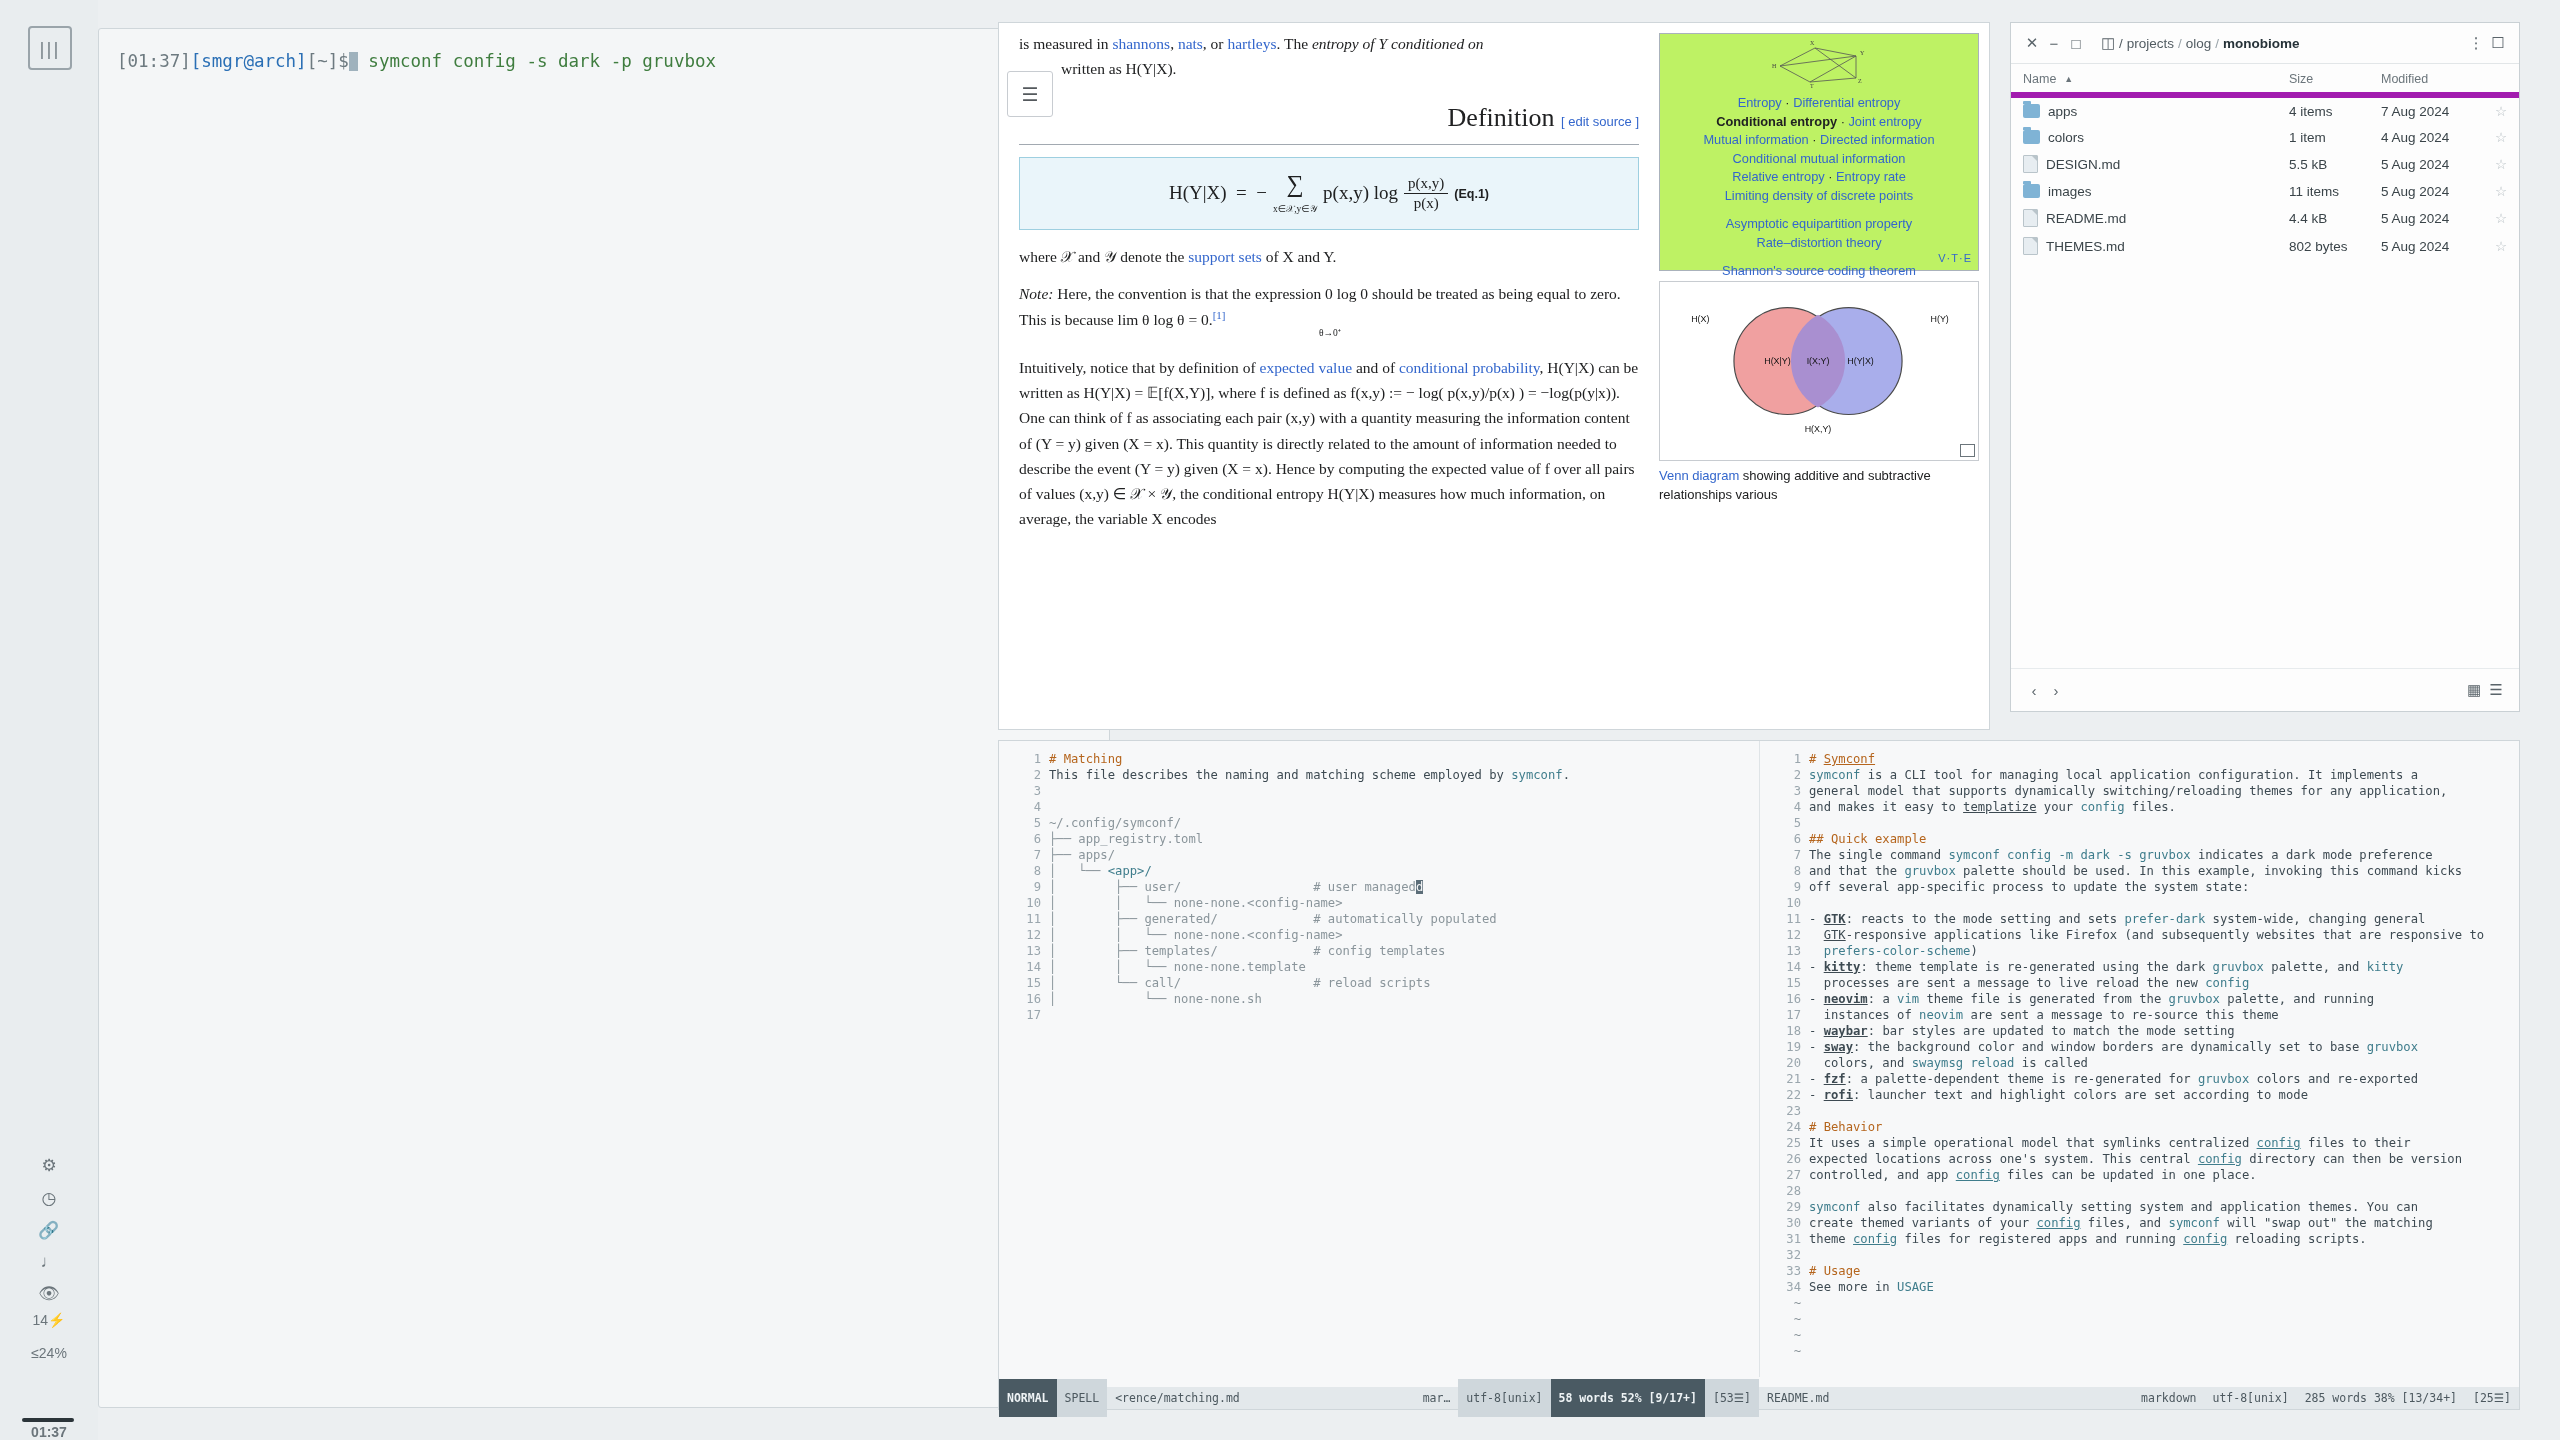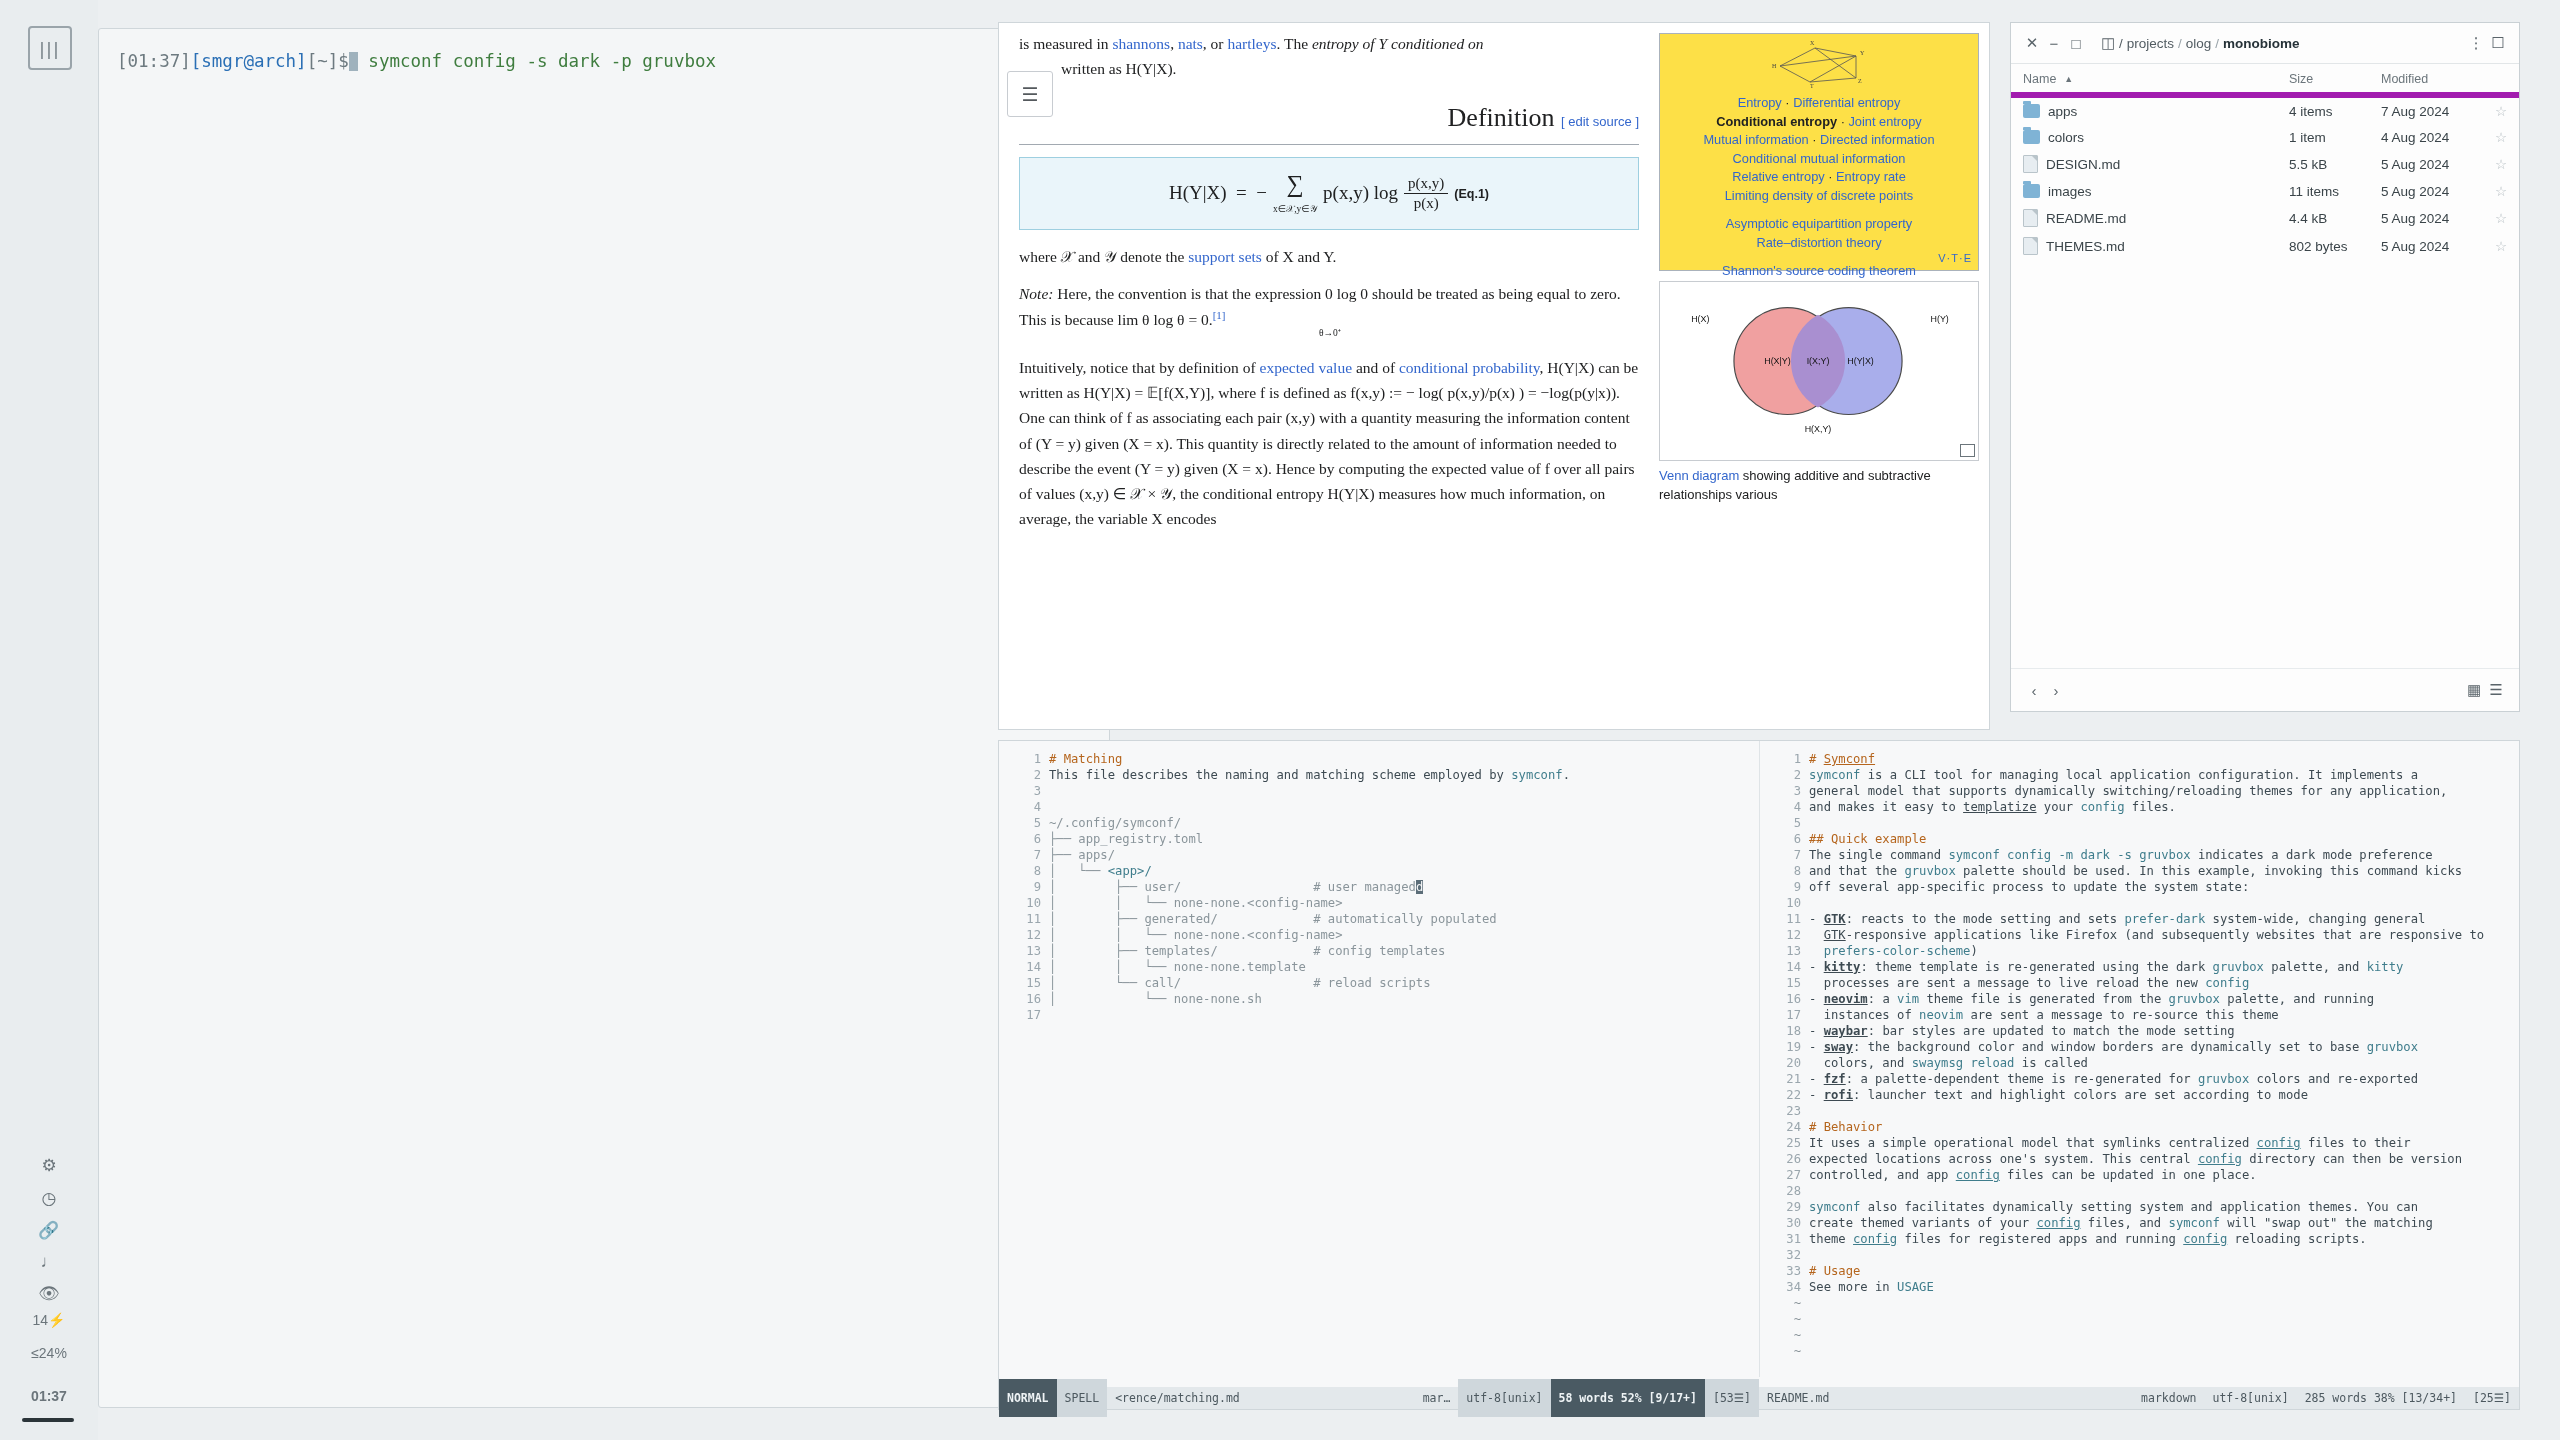--- a/index.html
+++ b/index.html
@@ -25,21 +25,21 @@
   #wiki-col{position:absolute;left:20px;top:0;width:620px;height:706px;color:#202122;font-size:15.5px;line-height:1.62;font-family:"Liberation Serif",serif;}
   #wiki-col a,.wlink{color:#3366cc;text-decoration:none;}
   .hamb{position:absolute;left:8px;top:48px;width:44px;height:44px;border:1px solid #c8ccd1;border-radius:3px;background:#fff;display:flex;align-items:center;justify-content:center;}
   .hamb span{font-size:19px;color:#54595d;}
   .sec-h{font-family:"Liberation Serif",serif;font-size:26px;font-weight:normal;border-bottom:1px solid #a2a9b1;padding-bottom:5px;margin:16px 0 12px 0;text-align:right;}
   .edit-src{font-size:13px;color:#3366cc;font-family:"Liberation Sans",sans-serif;}
   .eqbox{border:1px solid #9ecfe0;background:#eaf5fa;padding:14px 16px;margin:6px 0 14px 0;font-family:"Liberation Serif",serif;}
   .small-sup{font-size:11px;vertical-align:super;color:#3366cc;}
 
   
-  #navbox{position:absolute;left:660px;top:10px;width:320px;height:238px;border:1px solid #aab2bb;background:#fde047;box-sizing:border-box;text-align:center;font-size:12.8px;line-height:1.45;color:#3366cc;padding-top:4px;}
+  #navbox{position:absolute;left:660px;top:10px;width:320px;height:238px;border:1px solid #aab2bb;background:#bef264;box-sizing:border-box;text-align:center;font-size:12.8px;line-height:1.45;color:#3366cc;padding-top:4px;}
   #navbox .nb-line{padding:0 6px;}
   #navbox .bold{color:#202122;font-weight:bold;}
   #navbox .vte{position:absolute;right:6px;bottom:3px;font-size:11px;color:#3366cc;letter-spacing:1px;}
   #navdiag{position:absolute;left:0;right:0;top:4px;height:52px;}
 
   
   #vennbox{position:absolute;left:660px;top:258px;width:320px;height:180px;border:1px solid #c8ccd1;background:#fff;box-sizing:border-box;}
   #venncap{position:absolute;left:660px;top:444px;width:320px;font-size:13px;line-height:1.45;color:#202122;font-family:"Liberation Sans",sans-serif;}
 
   
@@ -89,21 +89,21 @@
   <div class="launcher">
     <span>|||</span>
   </div>
   <div class="tray" style="top:1155px">⚙</div>
   <div class="tray" style="top:1188px">◷</div>
   <div class="tray" style="top:1220px">🔗</div>
   <div class="tray" style="top:1252px">♩</div>
   <div class="tray" style="top:1283px">👁</div>
   <div class="tray" style="top:1312px;font-size:14px">14⚡</div>
   <div class="tray" style="top:1345px;font-size:14px">≤24%</div>
-  <div class="tray" style="top:1388px;font-size:14px;font-weight:bold">01:37</div>
+  <div class="tray" style="top:1424px;font-size:14px;font-weight:bold">01:37</div>
   <div class="abs" style="left:22px;top:1418px;width:52px;height:4px;background:#2b3439;border-radius:2px"></div>
 </div>
 
 <div class="abs" id="term">
   <div class="line"><span class="c-gray">[01:37]</span><span class="c-blue">[smgr@arch]</span><span class="c-gray">[~]$</span><span class="cursor-blk"></span><span class="c-green"> symconf config -s dark -p gruvbox</span></div>
 </div>
 
 <div class="abs" id="wiki">
   <div class="hamb">
       <span>☰</span>

